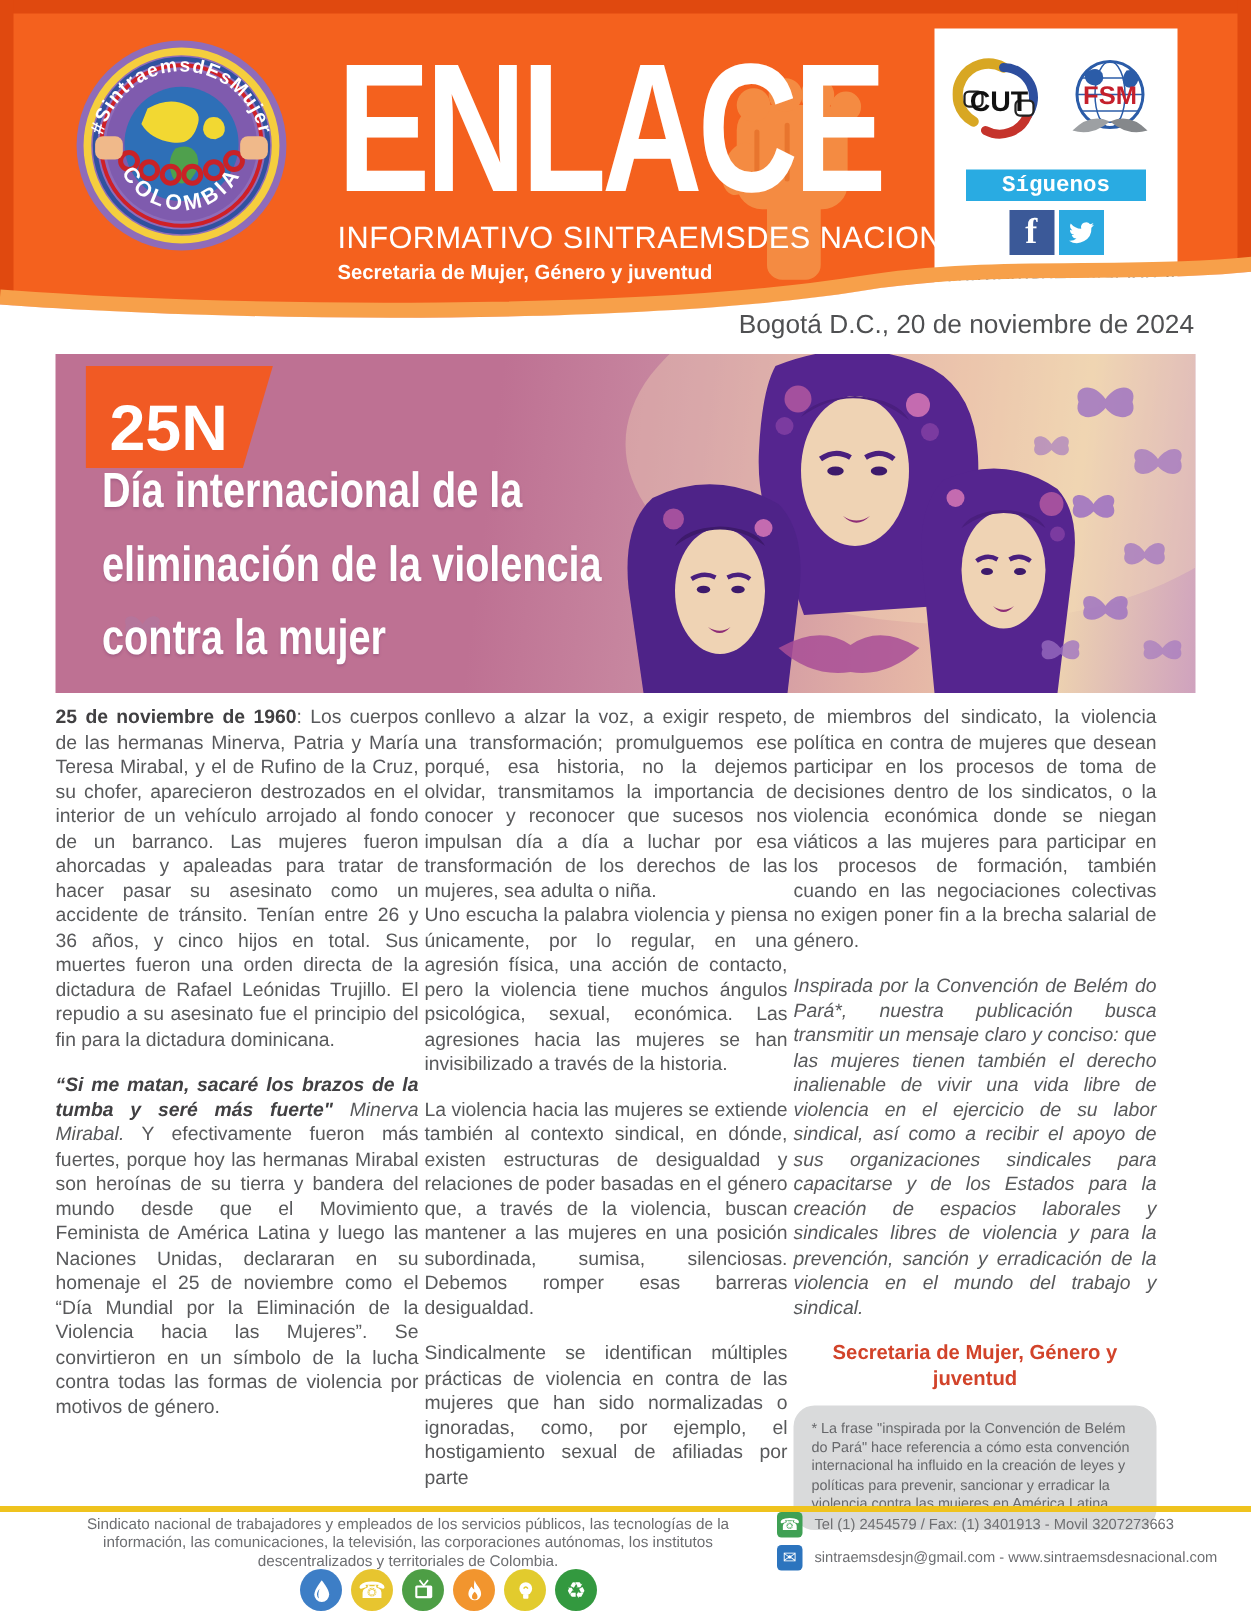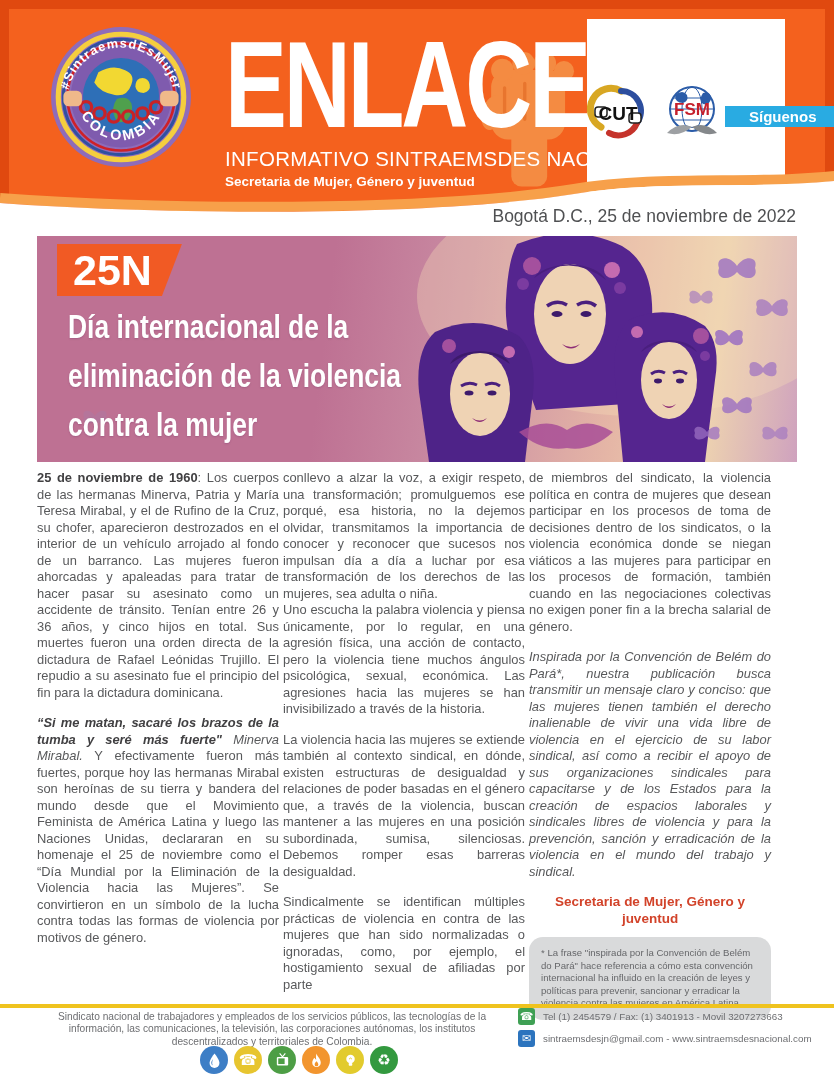--- a/index.html
+++ b/index.html
@@ -10,39 +10,39 @@
   .header{position:absolute;top:0;left:0;width:834px;height:212px;background:#F4611E;
           border-top:9px solid #E0490F;border-left:9px solid #E0490F;border-right:9px solid #E0490F;
           box-sizing:border-box;}
   .fist{position:absolute;left:448px;top:14px;width:140px;height:168px;z-index:1;opacity:.95;}
   .logo{position:absolute;left:40px;top:16px;width:144px;height:144px;z-index:2;}
   .masthead{position:absolute;left:216px;top:20px;z-index:2;width:380px;}
   .mast-title{font-size:122px;font-weight:bold;color:#fff;letter-spacing:-4px;line-height:.92;
               transform:scaleX(.76);transform-origin:0 0;white-space:nowrap;}
   .mast-sub{font-size:20.5px;color:#fff;margin-top:6px;letter-spacing:.3px;white-space:nowrap;}
   .mast-dept{font-size:13.5px;font-weight:bold;color:#fff;margin-top:3px;white-space:nowrap;}
-  .follow-panel{position:absolute;right:40px;top:10px;width:198px;height:182px;background:#fff;
-                z-index:2;display:flex;flex-direction:row;align-items:center;padding-top:8px;box-sizing:border-box;}
+  .follow-panel{position:absolute;right:40px;top:10px;width:162px;height:182px;background:#fff;
+                z-index:2;display:flex;flex-direction:column;align-items:center;padding-top:8px;box-sizing:border-box;}
   .partner-logos{display:flex;align-items:center;gap:10px;height:82px;}
-  .siguenos{background:#29ABE2;color:#fff;font-weight:bold;font-size:15px;padding:2px 24px;margin-top:4px;}
+  .siguenos{background:#29ABE2;color:#fff;font-weight:bold;font-size:15px;padding:2px 24px;margin-top:4px;font-family:Liberation Mono, monospace;}
   .social{display:flex;gap:3px;margin-top:6px;}
   .soc{width:30px;height:30px;display:flex;align-items:center;justify-content:center;cursor:pointer;}
   .fb{background:#3B5998;color:#fff;font-weight:bold;font-size:24px;font-family:"Liberation Serif",serif;}
   .tw{background:#2BA9E0;}
   .handle{font-size:15.5px;color:#3e3e3f;margin-top:7px;}
   .wave{position:absolute;left:-9px;bottom:-2px;width:852px;height:58px;z-index:3;}
 
   .dateline{position:absolute;top:206px;right:38px;font-size:17.5px;color:#4f5052;z-index:4;}
 
   
   .hero{position:absolute;left:37px;top:236px;width:760px;height:226px;overflow:hidden;
         background:linear-gradient(97deg,#BE7193 0%,#BE7193 38%,#C98BA2 55%,#E5B6A6 76%,#EDD2B0 88%,#CFA2BE 100%);}
   .hero-art{position:absolute;left:0;top:0;width:760px;height:226px;}
   .badge{position:absolute;left:20px;top:8px;background:#F15A24;color:#fff;font-weight:bold;
-         font-size:43px;height:52px;line-height:52px;padding:0 30px 0 16px;
+         font-size:43px;height:52px;line-height:52px;padding:16px 30px 0 16px;
          clip-path:polygon(0 0,100% 0,84% 100%,0 100%);}
   .hero-title{position:absolute;left:31px;top:66px;margin:0;color:#fff;font-weight:bold;
               font-size:33px;line-height:49px;letter-spacing:0;transform:scaleX(.8);transform-origin:0 0;
               text-shadow:0 1px 2px rgba(90,40,90,.25);white-space:nowrap;}
   .hero-title span{display:block;}
 
   
   .article{position:absolute;left:37px;top:470px;width:760px;display:flex;gap:4px;
            color:#58595B;font-size:12.9px;line-height:16.5px;text-align:justify;}
   .col{width:242px;}
@@ -164,21 +164,21 @@
       </div>
       <div class="handle">Sintraemsdes Nacional</div>
     </div>
 
     <svg class="wave" viewBox="0 0 852 58" preserveAspectRatio="none">
       <path d="M0,42 C160,54 430,56 574,33 C664,18 764,30 852,18" fill="none" stroke="#F7A04A" stroke-width="10"></path>
       <path d="M0,47 C160,59 430,61 574,38 C664,23 764,35 852,23 L852,58 L0,58 Z" fill="#FFFFFF"></path>
     </svg>
   </header>
 
-  <div class="dateline">Bogotá D.C., 25 de noviembre de 2022</div>
+  <div class="dateline">Bogotá D.C., 20 de noviembre de 2024</div>
 
   <section class="hero">
     <svg class="hero-art" viewBox="0 0 760 226">
 
       <ellipse cx="600" cy="60" rx="220" ry="120" fill="#F6DDB6" opacity=".35"></ellipse>
 
       <g fill="#A87CA8" opacity=".4">
         <path d="M92,42 c-6,-9 -16,-7 -13,1 c-3,8 7,10 13,3 c6,7 16,5 13,-3 c3,-8 -7,-10 -13,-1 z"></path>
         <path d="M58,180 c-5,-8 -14,-6 -11,1 c-3,7 6,9 11,3 c5,6 14,4 11,-3 c3,-7 -6,-9 -11,-1 z"></path>
       </g>

